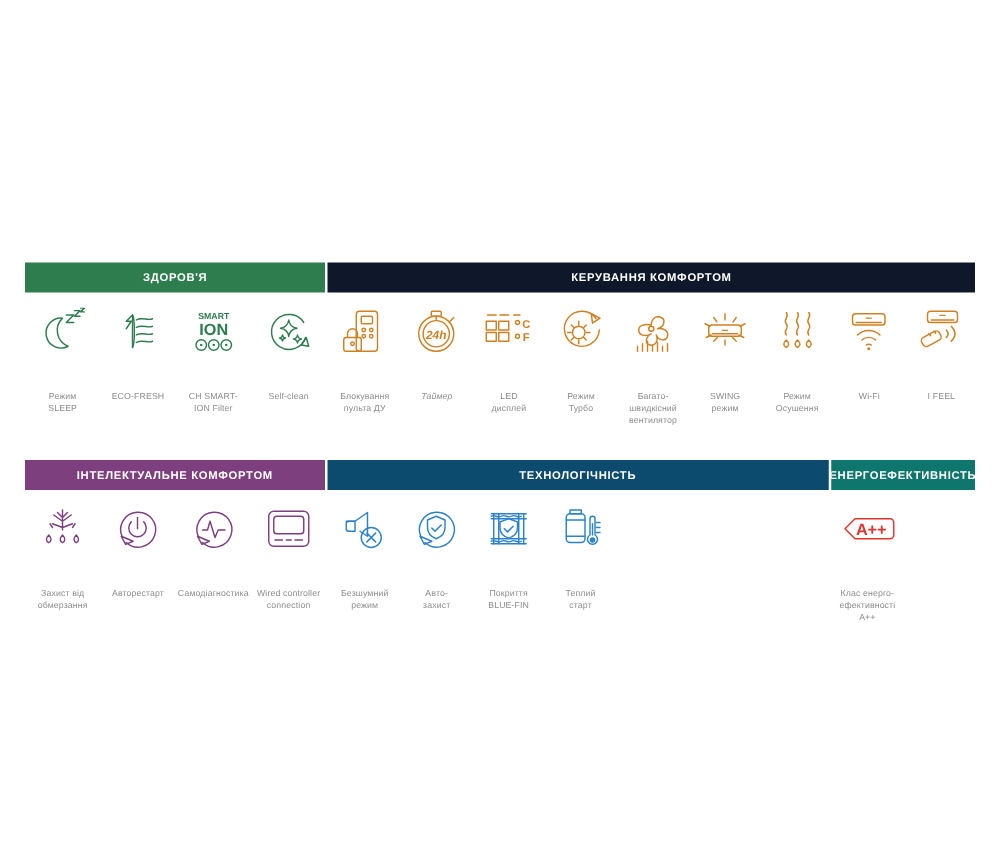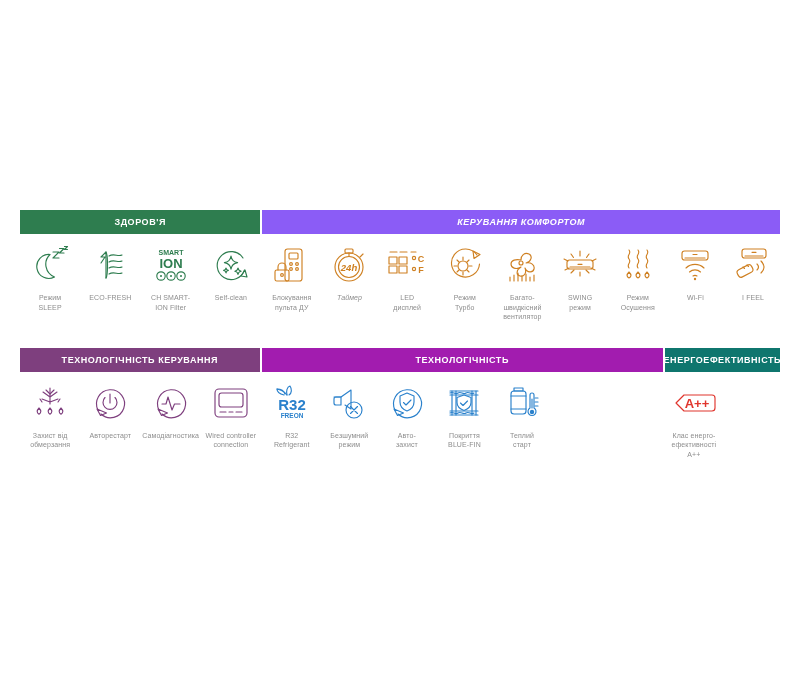--- a/index.html
+++ b/index.html
@@ -42,20 +42,21 @@
   .group{
     display:flex;
     box-sizing:border-box;
   }
   .cell{
     display:flex;
     flex-direction:column;
     align-items:center;
     box-sizing:border-box;
     padding-top:10px;
+    gap:20px;
   }
   .icon-wrap{
     height:42px;
     display:flex;
     align-items:center;
     justify-content:center;
   }
   .icon-wrap svg{display:block;}
   .cap{
     margin-top:7px;
@@ -67,21 +68,21 @@
     letter-spacing:.1px;
   }
   .row2{margin-top:26px;}
 </style>
 </head>
 <body>
 
 <div class="sheet">
     <div class="bar-row">
       <div class="bar" style="background: rgb(46, 125, 79); width: 241px;">ЗДОРОВ'Я</div>
-      <div class="bar" style="background: #8b5cf6; width: 519px; margin-left: 2px; font-style: italic;">КЕРУВАННЯ КОМФОРТОМ</div>
+      <div class="bar" style="background: #0f172a; width: 519px; margin-left: 2px;">КЕРУВАННЯ КОМФОРТОМ</div>
     </div>
     <div class="grid-row">
       <div class="group" style="width: 241px;">
         <div class="cell" style="width: 60.25px;">
           <div class="icon-wrap">
             <svg width="40" height="38" viewBox="0 0 40 38">
     <path fill="none" stroke="#2e7d4f" stroke-width="1.15" stroke-linecap="round" stroke-linejoin="round" d="M20 8.5a12 12 0 1 0 4.5 22.5A13.6 13.6 0 0 1 20 8.5z"></path>
     <path fill="none" stroke="#2e7d4f" stroke-width="1.15" stroke-linecap="round" stroke-linejoin="round" d="M23 6h6l-6 6h6"></path>
               <path fill="none" stroke="#2e7d4f" stroke-width="1.15" stroke-linecap="round" stroke-linejoin="round" d="M29.5 2.5h4.5l-4.5 4.5h4.5"></path>
     <path fill="none" stroke="#2e7d4f" stroke-width="1.15" stroke-linecap="round" stroke-linejoin="round" d="M34.5 0.5h3l-3 3h3"></path>
@@ -248,22 +249,22 @@
     <rect x="5" y="21" width="16" height="8" rx="3" fill="none" stroke="#cf8022" stroke-width="1.15" stroke-linecap="round" stroke-linejoin="round" transform="rotate(-28 13 25)"></rect>
     <path fill="none" stroke="#cf8022" stroke-width="1.15" stroke-linecap="round" stroke-linejoin="round" d="M11 21l1.5 1.5M15 19l1.5 1.5"></path>
     <path fill="none" stroke="#cf8022" stroke-width="1.15" stroke-linecap="round" stroke-linejoin="round" d="M25 18c2 2 2 4 0 6M29 15c4 4 4 8 0 12"></path>
             </svg>
           </div>
           <div class="cap" style="color: rgb(141, 141, 141);">I FEEL</div>
         </div>
       </div>
     </div>
     <div class="bar-row row2">
-      <div class="bar" style="background: rgb(126, 63, 126); width: 241px;">ТЕХНОЛОГІЧНІСТЬ КЕРУВАННЯ</div>
-      <div class="bar" style="background: #a21caf; width: 403px; margin-left: 2px;">ТЕХНОЛОГІЧНІСТЬ</div>
+      <div class="bar" style="background: rgb(126, 63, 126); width: 241px;">ІНТЕЛЕКТУАЛЬНЕ КОМФОРТОМ</div>
+      <div class="bar" style="background: #0c4a6e; width: 403px; margin-left: 2px;">ТЕХНОЛОГІЧНІСТЬ</div>
       <div class="bar" style="background: #0f766e; width: 116px; margin-left: 2px;">ЕНЕРГОЕФЕКТИВНІСТЬ</div>
     </div>
     <div class="grid-row">
       <div class="group" style="width: 241px;">
         <div class="cell" style="width: 60.25px;">
           <div class="icon-wrap">
             <svg width="42" height="38" viewBox="0 0 42 38">
     <path fill="none" stroke="#7e3f7e" stroke-width="1.15" stroke-linecap="round" stroke-linejoin="round" d="M21 20V4M14 8l7 5 7-5M13 15l8 3 8-3"></path>
     <path fill="none" stroke="#7e3f7e" stroke-width="1.15" stroke-linecap="round" stroke-linejoin="round" d="M21 10l-4-4M21 10l4-4M13 18l-2-3M29 18l2-3"></path>
     <path fill="none" stroke="#7e3f7e" stroke-width="1.15" stroke-linecap="round" stroke-linejoin="round" d="M10 24c-2.4 2.6-2.4 4.8 0 6.2 2.4-1.4 2.4-3.6 0-6.2z"></path>
@@ -301,33 +302,20 @@
     <rect x="5" y="5" width="32" height="28" rx="4" fill="none" stroke="#7e3f7e" stroke-width="1.15" stroke-linecap="round" stroke-linejoin="round"></rect>
     <rect x="9" y="9" width="24" height="14" rx="2.5" fill="none" stroke="#7e3f7e" stroke-width="1.15" stroke-linecap="round" stroke-linejoin="round"></rect>
     <path fill="none" stroke="#7e3f7e" stroke-width="1.15" stroke-linecap="round" stroke-linejoin="round" d="M10 28h6M19 28h4M26 28h6"></path>
             </svg>
           </div>
           <div class="cap" style="color: rgb(141, 141, 141);">Wired controller
 connection</div>
         </div>
       </div>
       <div class="group" style="width: 403px; margin-left: 2px;">
-        <div class="cell" style="width: 57.5714px;">
-          <div class="icon-wrap">
-            <svg width="42" height="38" viewBox="0 0 42 38">
-    <path fill="none" stroke="#2a81cc" stroke-width="1.15" stroke-linecap="round" stroke-linejoin="round" d="M13 11c-4-1-7-3-7-6 4 0 7 2 8 5"></path>
-    <path fill="none" stroke="#2a81cc" stroke-width="1.15" stroke-linecap="round" stroke-linejoin="round" d="M16 11c-1-4 0-8 3-9 2 3 2 7-1 9"></path>
-    <path fill="none" stroke="#2a81cc" stroke-width="1.15" stroke-linecap="round" stroke-linejoin="round" d="M6 5c4 1 8 3 10 6"></path>
-    <text x="21" y="26" text-anchor="middle" font-size="15" font-weight="bold" font-family="Liberation Sans,sans-serif" fill="#2a81cc" stroke="none">R32</text>
-    <text x="21" y="34" text-anchor="middle" font-size="6.5" font-weight="bold" font-family="Liberation Sans,sans-serif" fill="#2a81cc" stroke="none">FREON</text>
-            </svg>
-          </div>
-          <div class="cap" style="color: rgb(141, 141, 141);">R32
-Refrigerant</div>
-        </div>
         <div class="cell" style="width: 57.5714px;">
           <div class="icon-wrap">
             <svg width="42" height="38" viewBox="0 0 42 38">
     <path fill="none" stroke="#2a81cc" stroke-width="1.15" stroke-linecap="round" stroke-linejoin="round" d="M6 13h7l10-7v19l-6-4"></path>
     <path fill="none" stroke="#2a81cc" stroke-width="1.15" stroke-linecap="round" stroke-linejoin="round" d="M13 13v8H8a2 2 0 0 1-2-2v-4a2 2 0 0 1 2-2z"></path>
     <circle cx="26" cy="26" r="8" fill="none" stroke="#2a81cc" stroke-width="1.15" stroke-linecap="round" stroke-linejoin="round"></circle>
     <path fill="none" stroke="#2a81cc" stroke-width="1.15" stroke-linecap="round" stroke-linejoin="round" d="M22.5 22.5l7 7M29.5 22.5l-7 7"></path>
             </svg>
           </div>
           <div class="cap" style="color: rgb(141, 141, 141);">Безшумний

